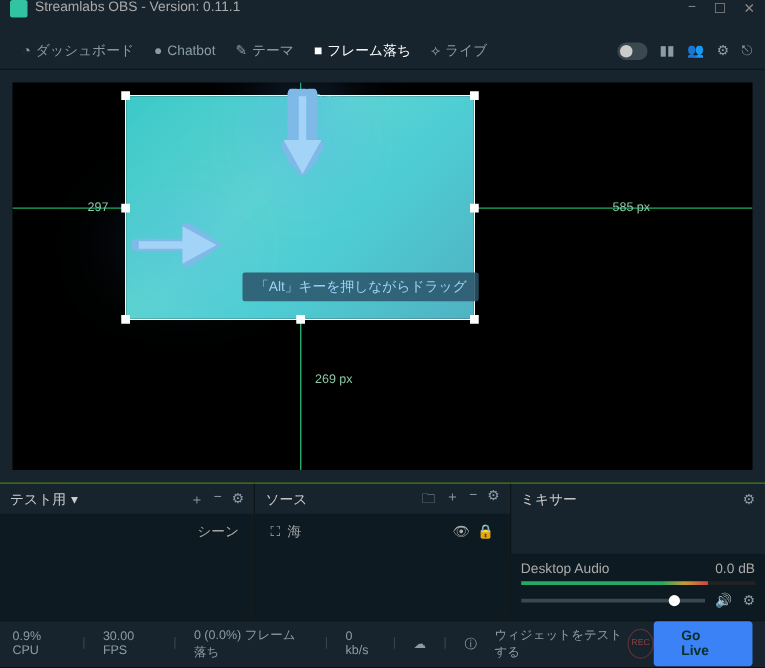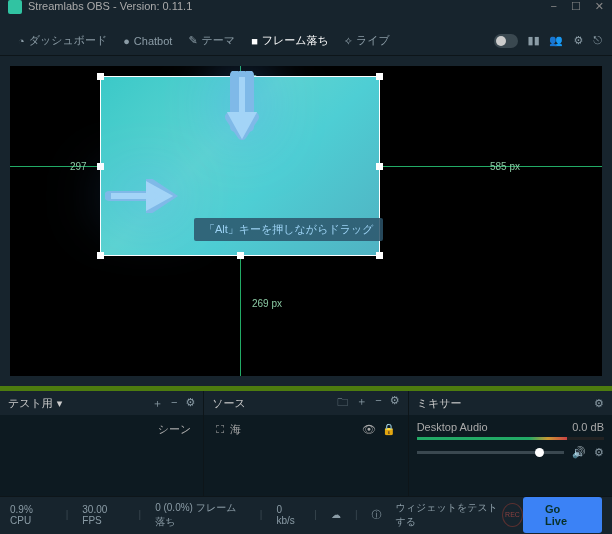--- a/index.html
+++ b/index.html
@@ -27,23 +27,23 @@
 .h-t { top: -4px; left: 50%; margin-left: -3px; } .h-b { bottom: -4px; left: 50%; margin-left: -3px; }
 .h-l { left: -4px; top: 50%; margin-top: -3px; } .h-r { right: -4px; top: 50%; margin-top: -3px; }
 .guide-v { position: absolute; width: 1px; background: #2a6; top: 0; bottom: 0; }
 .guide-h { position: absolute; height: 1px; background: #2a6; left: 0; right: 0; }
 .label { position: absolute; color: #8bcaa4; font-size: 10px; white-space: nowrap; }
 
 .arrow-down { position: absolute; left: 215px; top: 5px; filter: drop-shadow(0 0 30px rgba(80,160,255,0.8)); }
 .arrow-right { position: absolute; left: 95px; top: 113px; filter: drop-shadow(0 0 30px rgba(80,160,255,0.8)); }
 .instruction { position: absolute; left: 145px; top: 152px; background: rgba(44,83,106,0.85); color: #9dd3f5; padding: 4px 10px; font-size: 11px; border-radius: 2px; margin-left: 39px; }
 
-.panels { display: flex; height: 110px; border-top: 5px solid #4d7c0f; }
+.panels { display: flex; height: 110px; border-top: 1px solid #4d7c0f; }
 .panel { flex: 1; display: flex; flex-direction: column; border-right: 1px solid #0d1519; }
-.panel:last-child { border-right: none; }
+.panel:last-child { border-right: none; gap: 32px; }
 .panel-hdr { height: 24px; display: flex; align-items: center; padding: 0 8px; color: #ccc; font-size: 11px; }
 .panel-hdr .actions { margin-left: auto; display: flex; gap: 8px; color: #8b9ca6; }
 .panel-hdr .actions span { cursor: pointer; }
 .panel-body { flex: 1; background: #0d1a21; padding: 4px 8px; font-size: 11px; color: #aaa; }
 .scene-row, .source-row { padding: 3px 4px; display: flex; align-items: center; gap: 6px; justify-content: flex-end; }
 .mixer-row { display: flex; justify-content: space-between; padding: 2px 0; }
 .vol-bar { height: 3px; background: linear-gradient(90deg, #2a6 0%, #2a6 60%, #c93 70%, #c44 80%, #222 80%); margin-top: 2px; }
 .slider { height: 12px; display: flex; align-items: center; margin-top: 6px; gap: 8px; }
 .slider-track { flex: 1; height: 3px; background: #3a4850; position: relative; }
 .slider-thumb { position: absolute; right: 20px; top: -3px; width: 9px; height: 9px; background: #fff; border-radius: 50%; }

